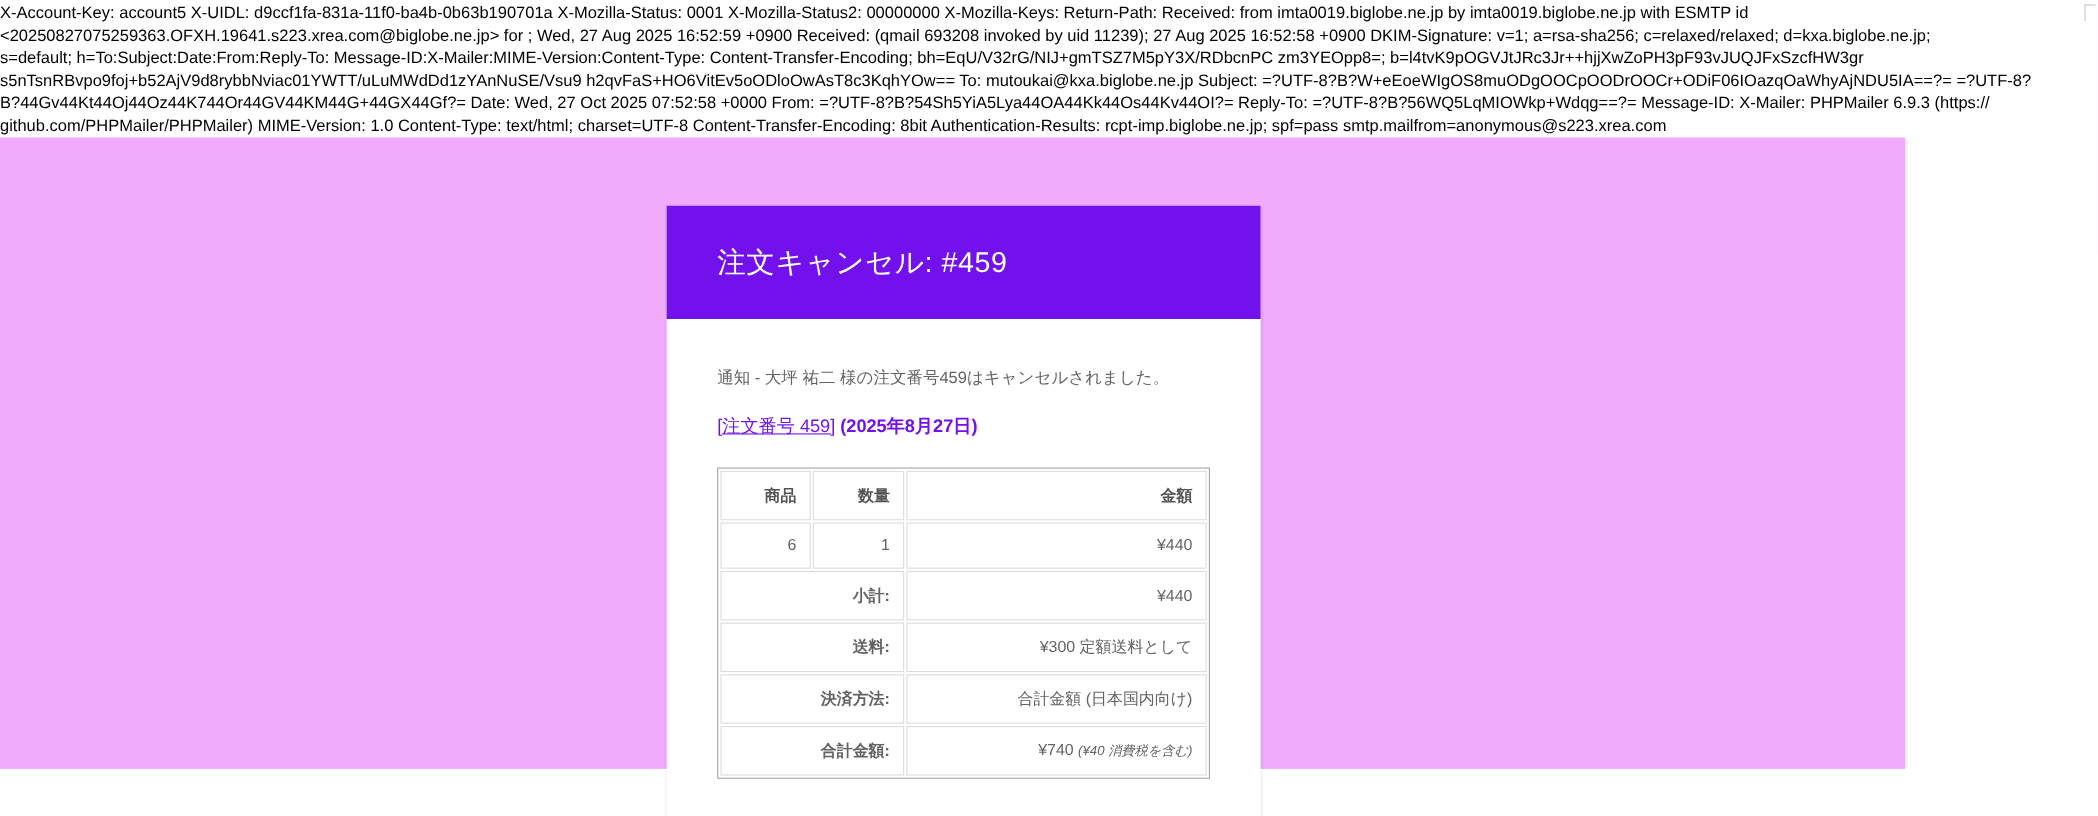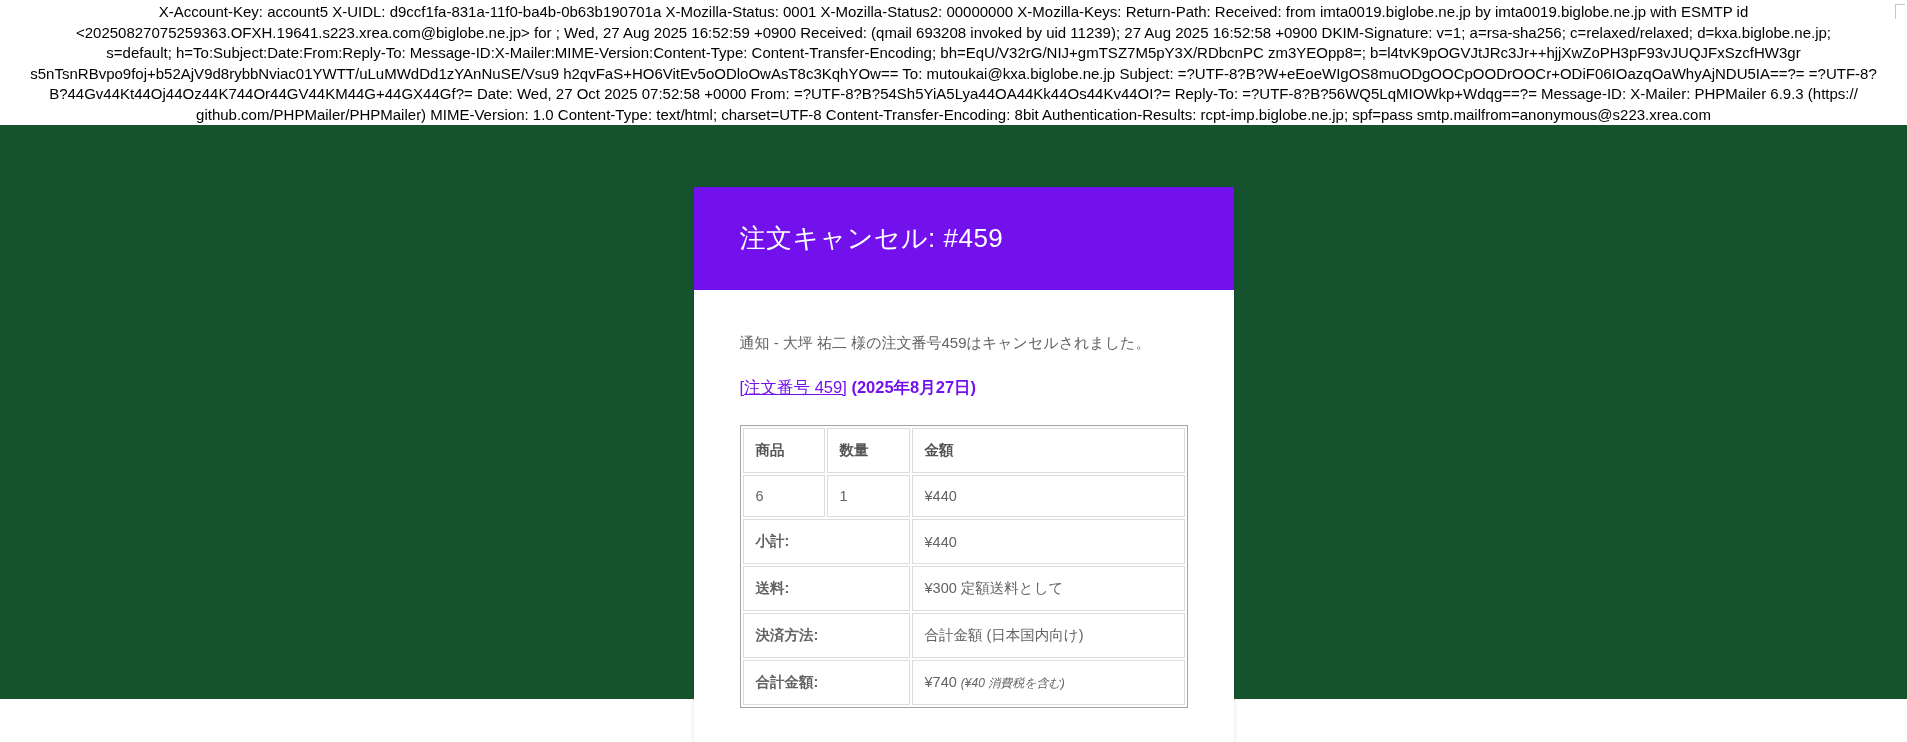--- a/index.html
+++ b/index.html
@@ -14,38 +14,38 @@
   
   .raw-headers {
     width: 1907px;
     padding-top: 2px;
     background: #ffffff;
     color: #000000;
     font-size: 15px;
     line-height: 20.5px;
   }
   .raw-headers .hline {
-    text-align: center;
+    text-align: left;
     white-space: nowrap;
   }
   
   .scrollbar-hint {
     position: absolute;
     top: 4px;
     right: 2px;
     width: 9px;
     height: 14px;
     border-left: 1px solid #c7c7c7;
     border-top: 1px solid #c7c7c7;
   }
   
   .email-bg {
-    width: 1907px;
+    width: 1732px;
     height: 574px;
-    background: #14532d;
+    background: #f0abfc;
     padding-top: 62px;
     box-sizing: border-box;
     padding-left: 20px;
   }
   .email-card {
     width: 540px;
     margin: 0 auto;
     background: #ffffff;
     box-shadow: 0 1px 4px rgba(0,0,0,0.12);
   }
@@ -90,21 +90,21 @@
   table.order-table {
     width: 100%;
     border-collapse: separate;
     border-spacing: 2px;
     border: 1px solid #a3a3a3;
   }
   table.order-table th,
   table.order-table td {
     border: 1px solid #dcdcdc;
     padding: 12px;
-    text-align: left;
+    text-align: right;
     vertical-align: middle;
     font-size: 14.5px;
     color: #636363;
     background: #ffffff;
   }
   table.order-table th {
     font-weight: bold;
     color: #555555;
   }
   td.label-cell {

